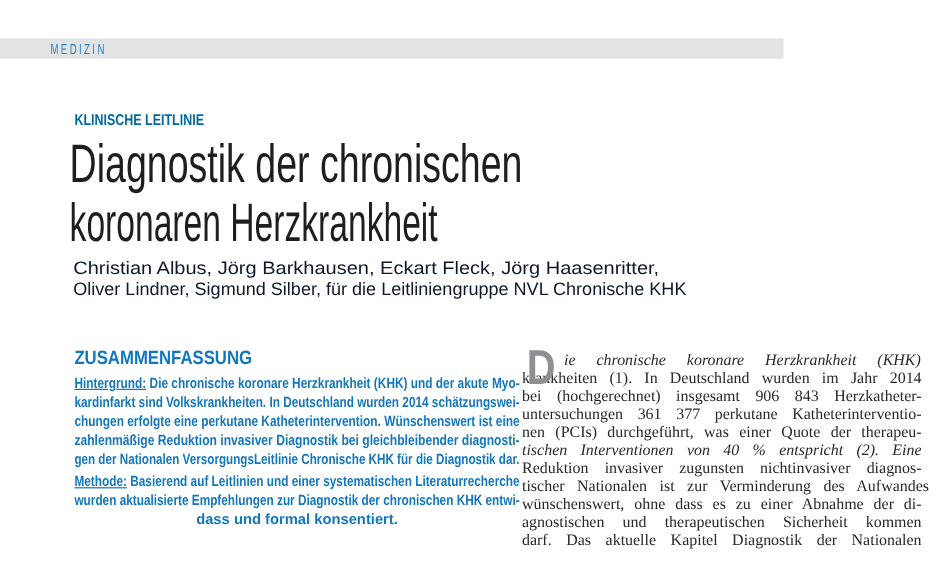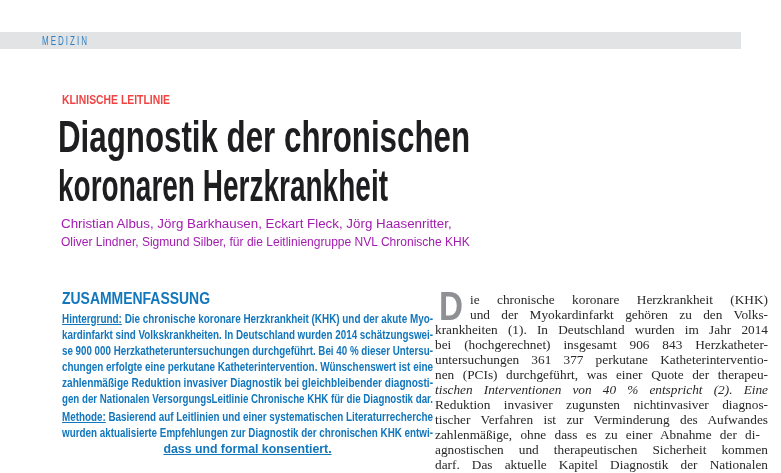--- a/index.html
+++ b/index.html
@@ -1,35 +1,35 @@
 <!DOCTYPE html>
 <html><head>
 <meta charset="utf-8">
 <style>
   html,body{margin:0;padding:0;background:#fff;}
   .page{
     position:relative;width:781px;height:473px;background:#ffffff;overflow:hidden;
     font-family:"Liberation Sans",sans-serif;
   }
   
-  .band{position:absolute;left:0;top:32px;width:741px;height:17px;background:#e2e3e5;display:flex;align-items:center;}
+  .band{position:absolute;left:0;top:32px;width:653px;height:17px;background:#e2e3e5;display:flex;align-items:center;}
   .band-label{display:inline-block;margin-left:42px;font-size:12px;letter-spacing:3px;color:#2f80c3;white-space:nowrap;transform-origin:0 50%;}
   
-  .kicker{position:absolute;left:62px;top:93px;font-size:13px;line-height:14px;font-weight:bold;color:#ef4444;}
+  .kicker{position:absolute;left:62px;top:93px;font-size:13px;line-height:14px;font-weight:bold;color:#0369a1;}
   .kicker span{display:inline-block;white-space:nowrap;transform-origin:0 50%;}
   
-  .title{position:absolute;left:58px;top:112px;color:#1e1e20;font-weight:bold;font-size:45px;line-height:49px;}
+  .title{position:absolute;left:58px;top:112px;color:#1e1e20;font-weight:normal;font-size:45px;line-height:49px;}
   .title .tline{display:block;height:49px;}
   .title .tline span{display:inline-block;white-space:nowrap;transform-origin:0 50%;}
   
-  .authors{position:absolute;left:61px;top:215px;color:#a21caf;font-size:12px;line-height:18px;}
+  .authors{position:absolute;left:61px;top:215px;color:#0f172a;font-size:15px;line-height:18px;}
   .authors .aline{display:block;height:18px;}
   .authors .aline span{display:inline-block;white-space:nowrap;transform-origin:0 50%;}
   
-  .abstract{position:absolute;left:62px;top:290px;width:371px;color:#1277bd;text-decoration:underline;}
+  .abstract{position:absolute;left:62px;top:290px;width:371px;color:#1277bd;}
   .abs-heading{font-size:16px;line-height:18px;font-weight:bold;height:18px;}
   .abs-heading span{display:inline-block;white-space:nowrap;transform-origin:0 50%;}
   .abs-body{margin-top:4px;font-size:12.3px;font-weight:bold;text-align:center;}
   .a-row{height:16px;}
   .a-gap{height:2px;}
   .justline{display:inline-block;white-space:nowrap;transform-origin:0 50%;vertical-align:top;}
   .ul{text-decoration:underline;}
   
   .article{position:absolute;left:435px;top:292px;width:333px;color:#28282a;
     font-family:"Liberation Serif",serif;font-size:13.3px;}
@@ -62,40 +62,38 @@
     <div class="aline"><span style="transform: scaleX(1.00257);">Oliver Lindner, Sigmund Silber, für die Leitliniengruppe NVL Chronische KHK</span></div>
   </div>
 
   <div class="abstract">
     <div class="abs-heading">
       <span style="transform: scaleX(0.87171);">ZUSAMMENFASSUNG</span>
     </div>
     <div class="abs-body">
       <div class="a-row"><span class="justline" style="transform: scaleX(0.804363);"><span class="ul">Hintergrund:</span><span> Die chronische koronare Herzkrankheit (KHK) und der akute Myo-</span></span></div>
       <div class="a-row"><span class="justline" style="transform: scaleX(0.798789);">kardinfarkt sind Volkskrankheiten. In Deutschland wurden 2014 schätzungswei-</span></div>
-      <div class="a-row"><span class="justline" style="transform: scaleX(0.794858);">se 900 000 Herzkatheteruntersuchungen durchgeführt. Bei 40 % dieser Untersu-</span></div>
       <div class="a-row"><span class="justline" style="transform: scaleX(0.805564);">chungen erfolgte eine perkutane Katheterintervention. Wünschenswert ist eine</span></div>
       <div class="a-row"><span class="justline" style="transform: scaleX(0.820173);">zahlenmäßige Reduktion invasiver Diagnostik bei gleichbleibender diagnosti-</span></div>
       <div class="a-row"><span class="justline" style="transform: scaleX(0.790334);">gen der Nationalen VersorgungsLeitlinie Chronische KHK für die Diagnostik dar.</span></div>
       <div class="a-gap"></div>
       <div class="a-row"><span class="justline" style="transform: scaleX(0.800728);"><span class="ul">Methode:</span><span> Basierend auf Leitlinien und einer systematischen Literaturrecherche</span></span></div>
       <div class="a-row"><span class="justline" style="transform: scaleX(0.799677);">wurden aktualisierte Empfehlungen zur Diagnostik der chronischen KHK entwi-</span></div>
       <div class="a-row"><span>dass und formal konsentiert.</span></div>
     </div>
   </div>
 
   <div class="article">
     <span class="dropcap" style="transform: scaleX(0.810554);">D</span>
-    <div class="r-row"><span class="justline ind" style="word-spacing: 14.1328px;">ie chronische koronare Herzkrankheit (KHK)</span></div>
-    <div class="r-row"><span class="justline ind" style="word-spacing: 8.02083px;">und der Myokardinfarkt gehören zu den Volks-</span></div>
+    <div class="r-row"><span class="justline ind" style="word-spacing: 14.1328px; font-style: italic;">ie chronische koronare Herzkrankheit (KHK)</span></div>
     <div class="r-row"><span class="justline" style="word-spacing: 6.84598px;">krankheiten (1). In Deutschland wurden im Jahr 2014</span></div>
     <div class="r-row"><span class="justline" style="word-spacing: 9.57188px;">bei (hochgerechnet) insgesamt 906 843 Herzkatheter-</span></div>
     <div class="r-row"><span class="justline" style="word-spacing: 8.84766px;">untersuchungen 361 377 perkutane Katheterinterventio-</span></div>
     <div class="r-row"><span class="justline" style="word-spacing: 5.26786px;">nen (PCIs) durchgeführt, was einer Quote der therapeu-</span></div>
     <div class="r-row"><span class="justline" style="word-spacing: 7.79688px; font-style: italic;">tischen Interventionen von 40 % entspricht (2). Eine</span></div>
     <div class="r-row"><span class="justline" style="word-spacing: 10.1289px;">Reduktion invasiver zugunsten nichtinvasiver diagnos-</span></div>
-    <div class="r-row"><span class="justline" style="word-spacing: 7.08594px;">tischer Verfahren ist zur Verminderung des Aufwandes</span></div>
-    <div class="r-row"><span class="justline" style="word-spacing: 4.92969px;">zahlenmäßige, ohne dass es zu einer Abnahme der di-</span></div>
+    <div class="r-row"><span class="justline" style="word-spacing: 7.08594px;">tischer Nationalen ist zur Verminderung des Aufwandes</span></div>
+    <div class="r-row"><span class="justline" style="word-spacing: 4.92969px;">wünschenswert, ohne dass es zu einer Abnahme der di-</span></div>
     <div class="r-row"><span class="justline" style="word-spacing: 11.7969px;">agnostischen und therapeutischen Sicherheit kommen</span></div>
     <div class="r-row"><span class="justline" style="word-spacing: 8.79167px;">darf. Das aktuelle Kapitel Diagnostik der Nationalen</span></div>
   </div>
 
 </div>
 
 </body></html>

